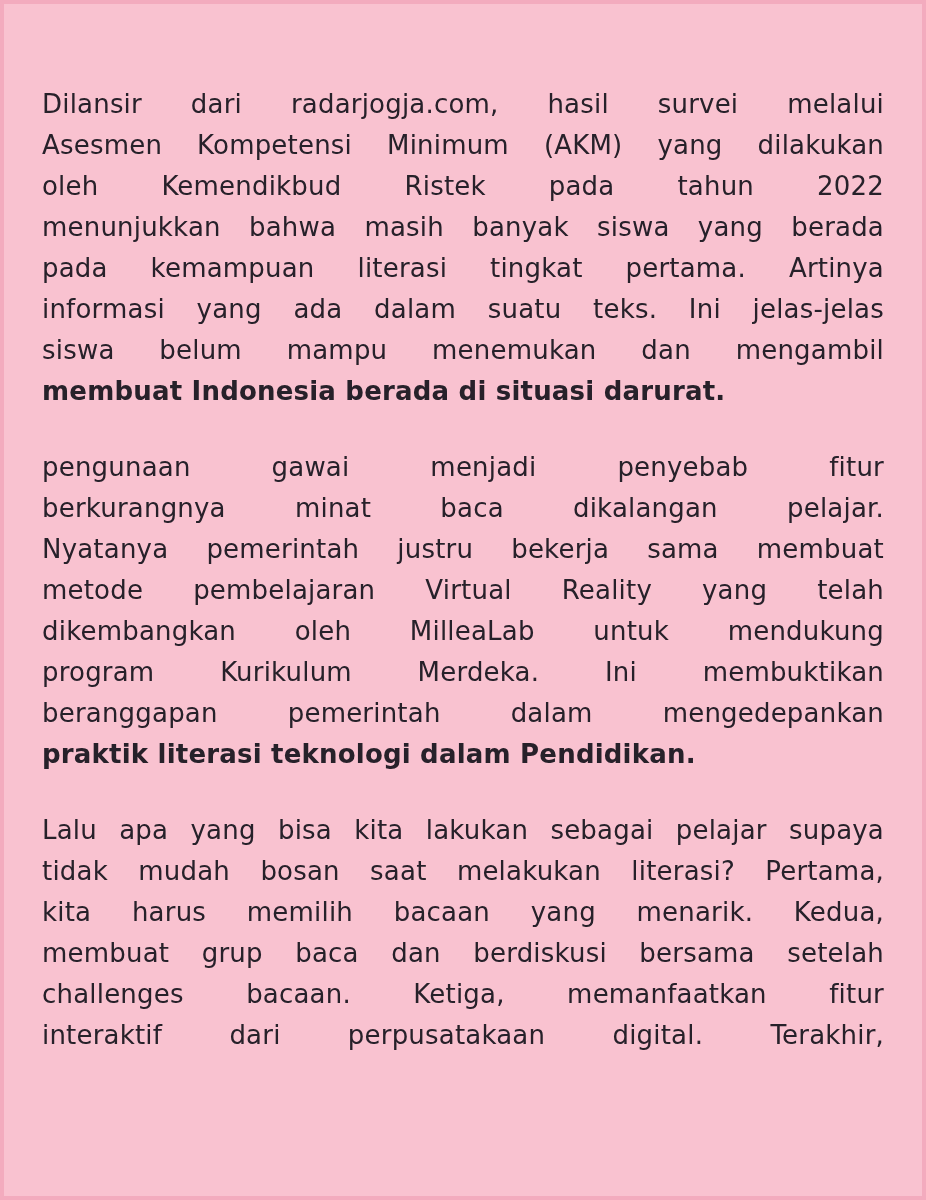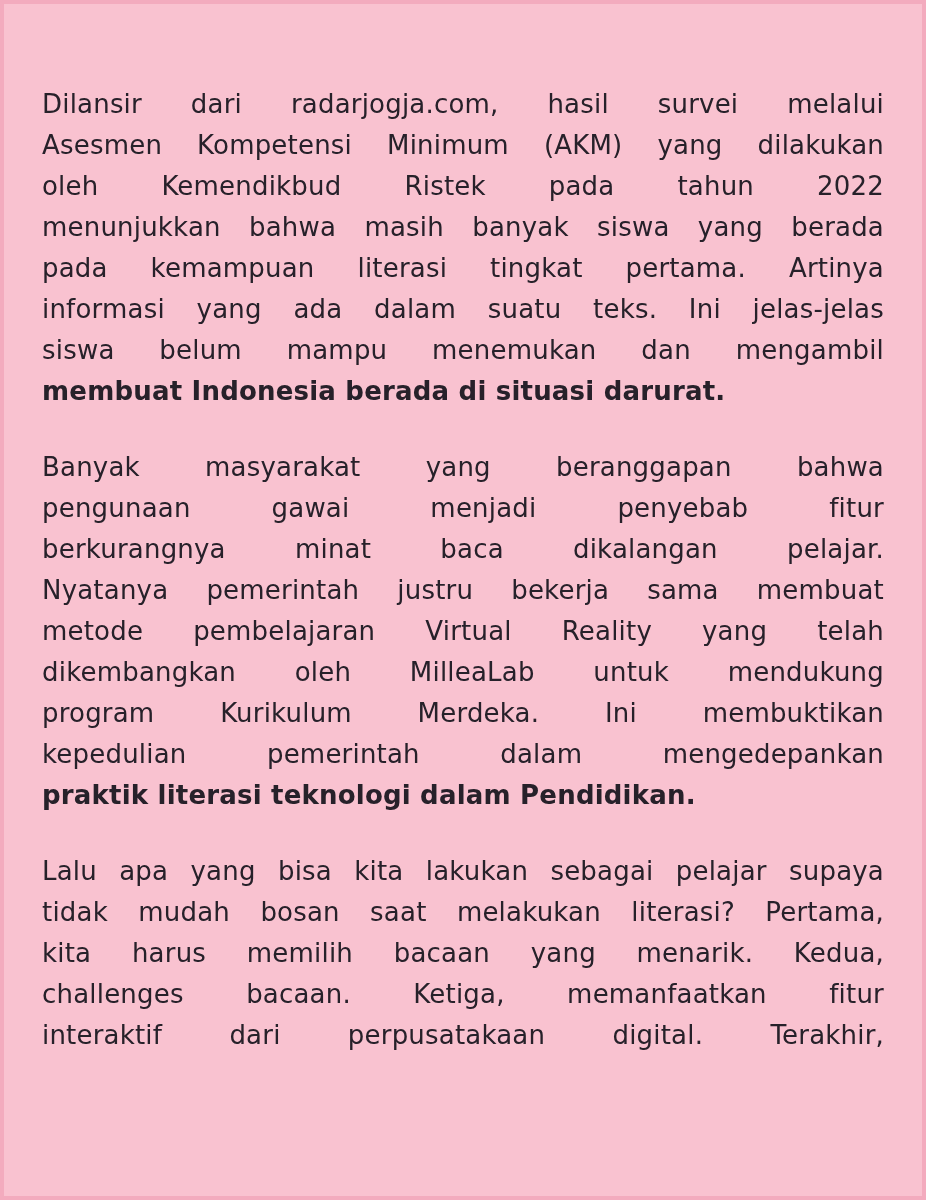--- a/index.html
+++ b/index.html
@@ -47,31 +47,31 @@
         <div class="text-line">Dilansir dari radarjogja.com, hasil survei melalui</div>
         <div class="text-line">Asesmen Kompetensi Minimum (AKM) yang dilakukan</div>
         <div class="text-line">oleh Kemendikbud Ristek pada tahun 2022</div>
         <div class="text-line">menunjukkan bahwa masih banyak siswa yang berada</div>
         <div class="text-line">pada kemampuan literasi tingkat pertama. Artinya</div>
         <div class="text-line">informasi yang ada dalam suatu teks. Ini jelas-jelas</div>
         <div class="text-line">siswa belum mampu menemukan dan mengambil</div>
         <div class="text-line last-line">membuat Indonesia berada di situasi darurat.</div>
       </div>
       <div class="paragraph">
-        <div class="text-line">Banyak masyarakat yang beranggapan bahwa</div>
         <div class="text-line">pengunaan gawai menjadi penyebab fitur</div>
         <div class="text-line">berkurangnya minat baca dikalangan pelajar.</div>
         <div class="text-line">Nyatanya pemerintah justru bekerja sama membuat</div>
         <div class="text-line">metode pembelajaran Virtual Reality yang telah</div>
         <div class="text-line">dikembangkan oleh MilleaLab untuk mendukung</div>
         <div class="text-line">program Kurikulum Merdeka. Ini membuktikan</div>
-        <div class="text-line">kepedulian pemerintah dalam mengedepankan</div>
+        <div class="text-line">beranggapan pemerintah dalam mengedepankan</div>
         <div class="text-line last-line">praktik literasi teknologi dalam Pendidikan.</div>
       </div>
       <div class="paragraph">
         <div class="text-line">Lalu apa yang bisa kita lakukan sebagai pelajar supaya</div>
         <div class="text-line">tidak mudah bosan saat melakukan literasi? Pertama,</div>
         <div class="text-line">kita harus memilih bacaan yang menarik. Kedua,</div>
+        <div class="text-line">membuat grup baca dan berdiskusi bersama setelah</div>
         <div class="text-line">challenges bacaan. Ketiga, memanfaatkan fitur</div>
         <div class="text-line">interaktif dari perpusatakaan digital. Terakhir,</div>
       </div>
     </div>
 </div>
 
 </body></html>

